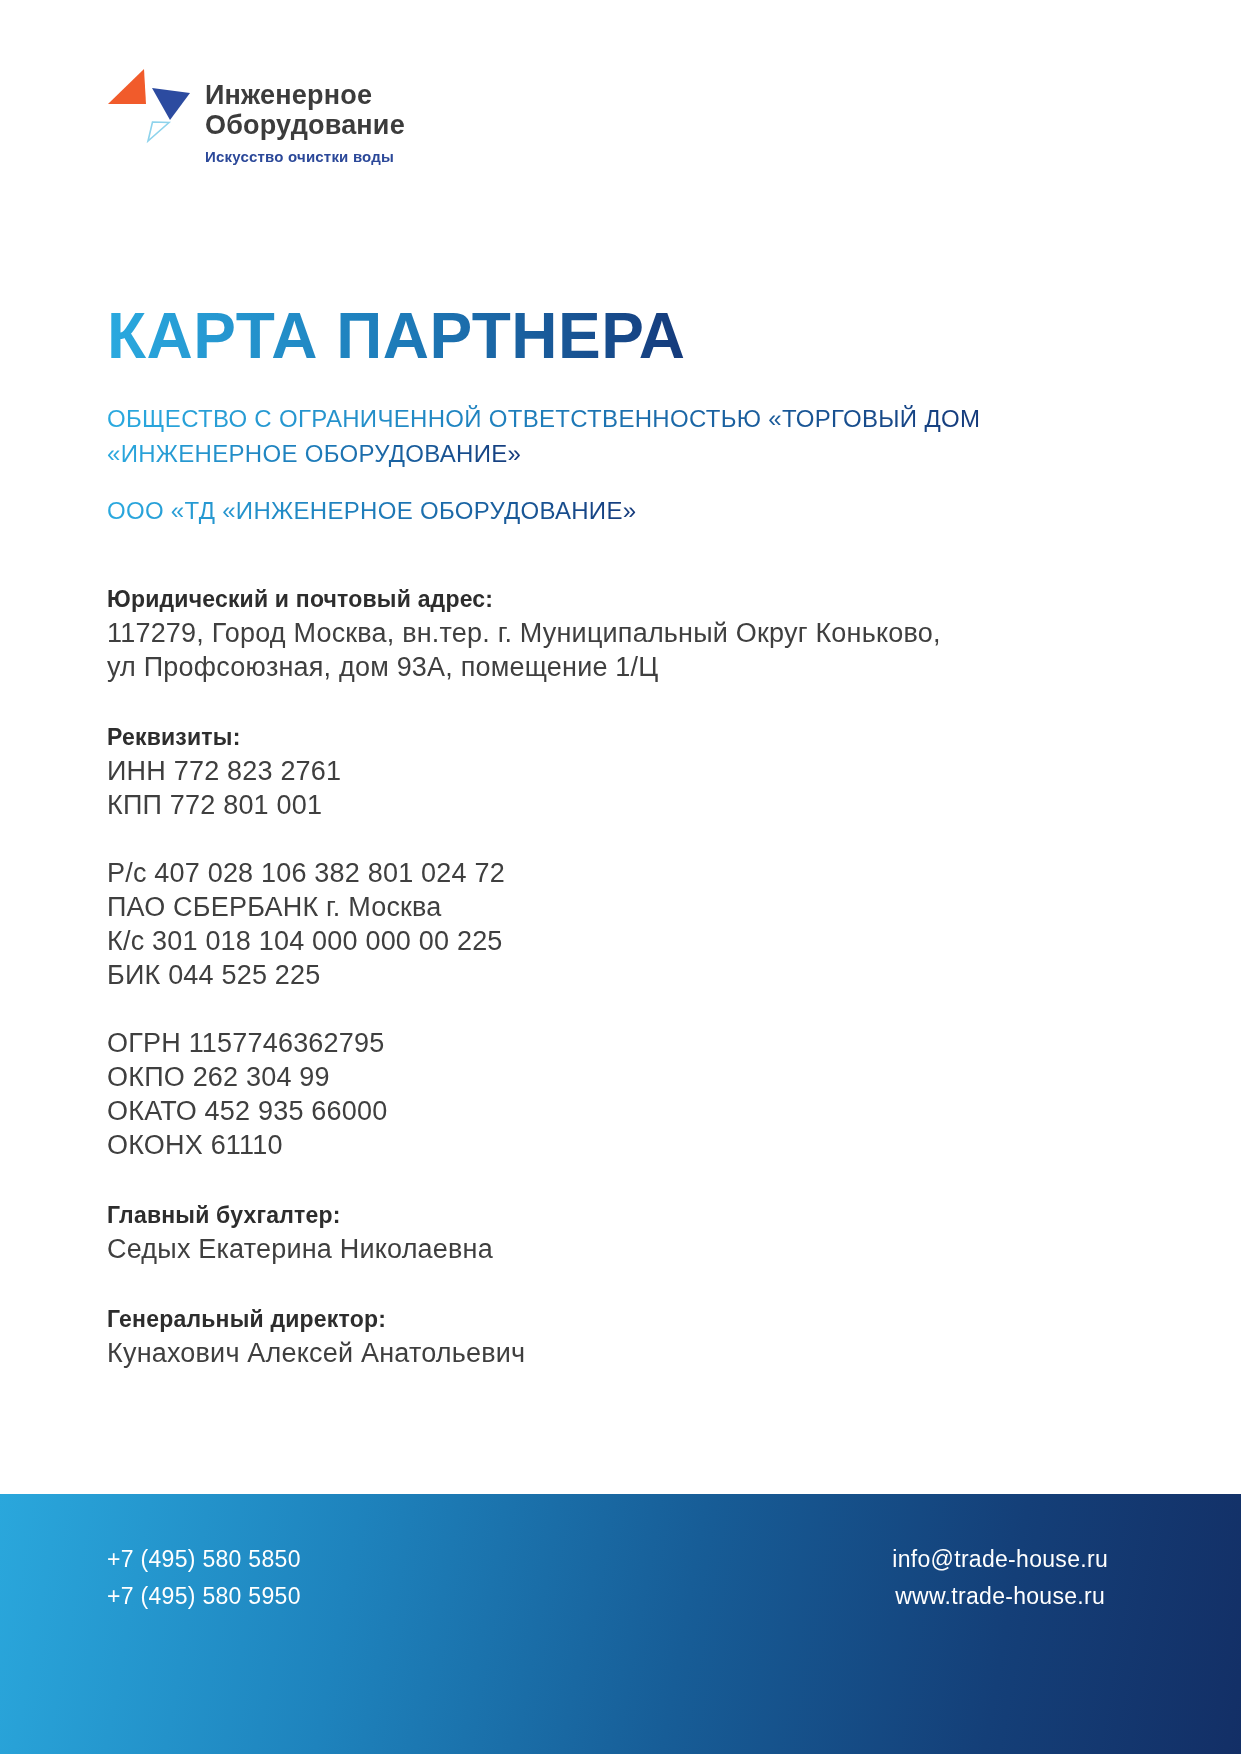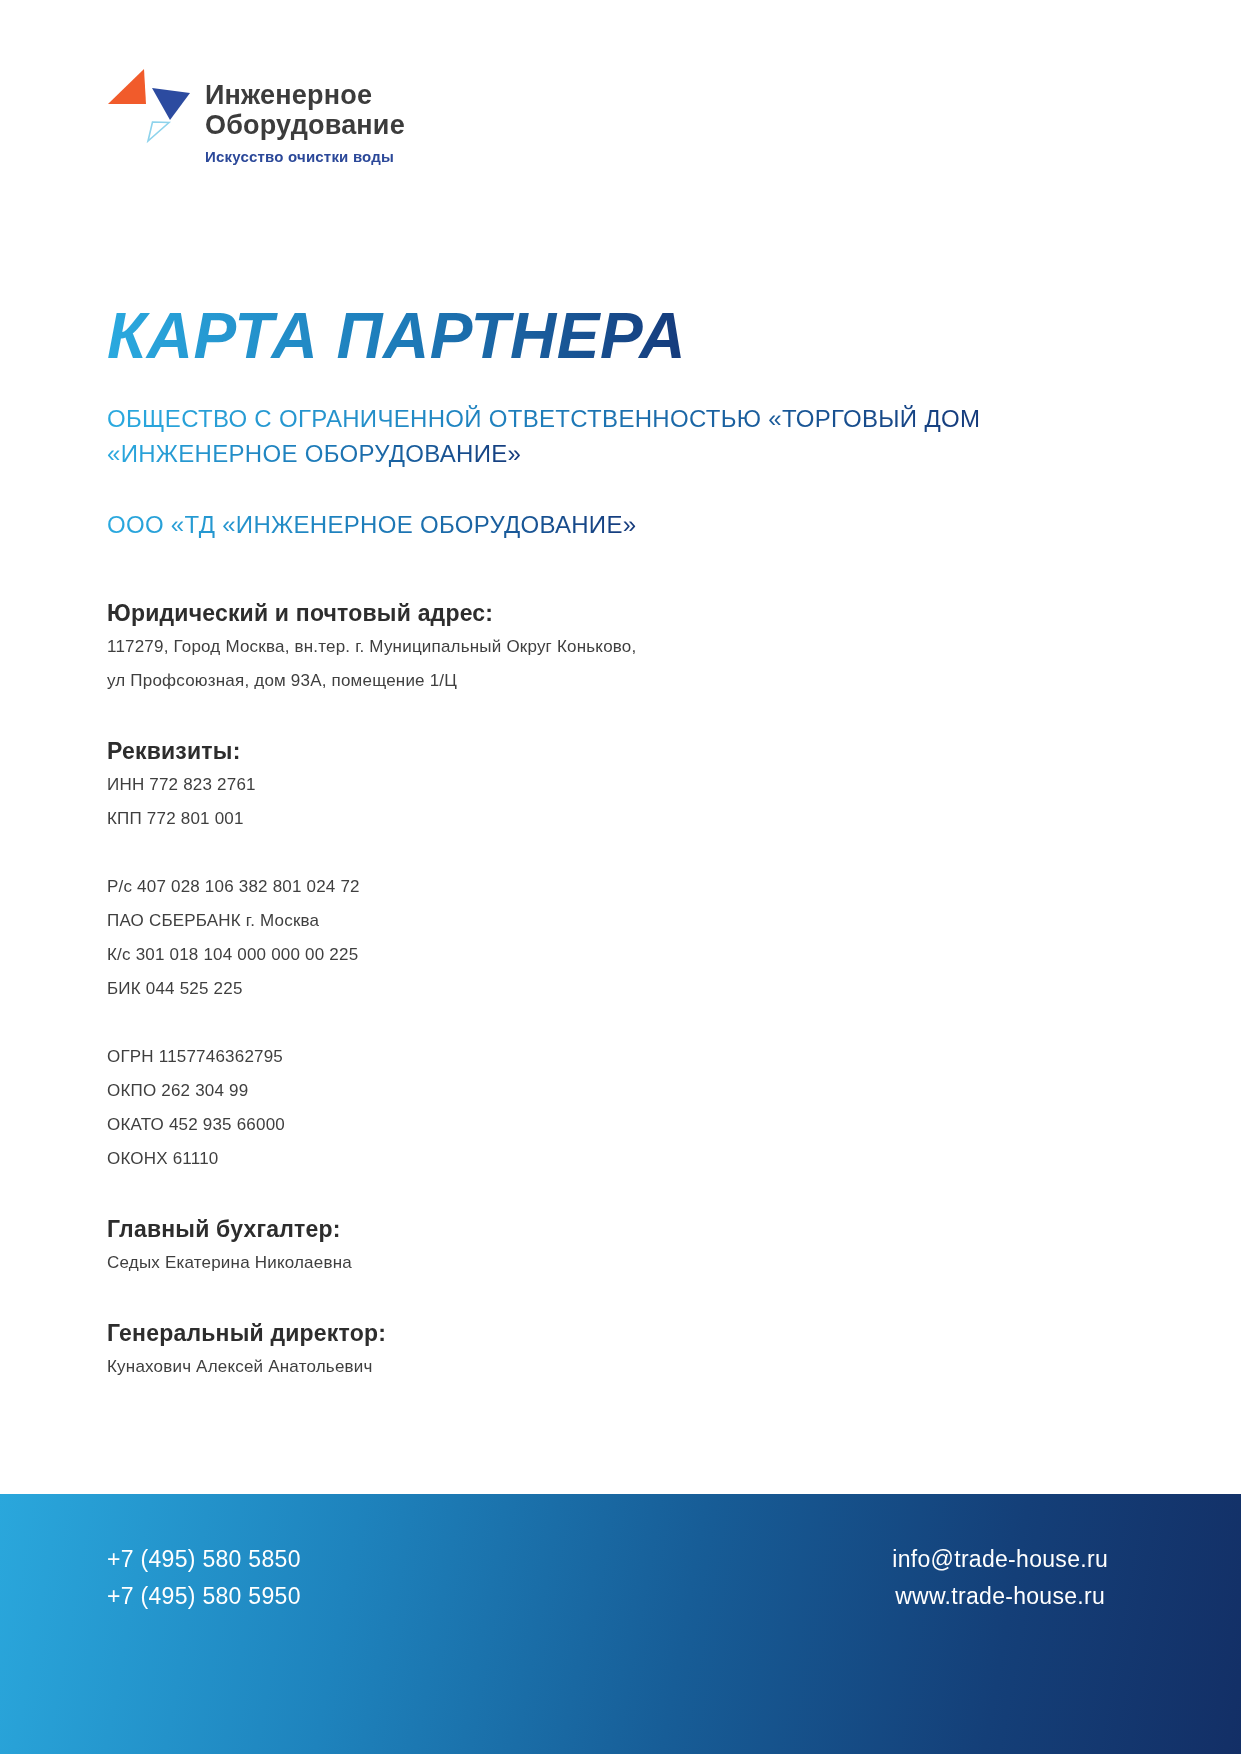--- a/index.html
+++ b/index.html
@@ -63,45 +63,44 @@
     display: inline-block;
   }
 
   
   .title {
     margin: 138px 0 0 0;
     font-size: 64px;
     line-height: 66px;
     font-weight: 800;
     letter-spacing: 0.5px;
-    font-style: italic;
   }
   .fullname { margin-top: 32px; }
   .subline {
     font-size: 24px;
     line-height: 35px;
     font-weight: 400;
     letter-spacing: 0.3px;
   }
   .fullname .subline { display: block; width: fit-content; }
-  .shortname { margin-top: 36px; }
+  .shortname { margin-top: 22px; }
 
   
   .block { margin-top: 36px; }
   .block.first { margin-top: 54px; }
   .group { margin-top: 34px; }
   .label {
     font-size: 23px;
     line-height: 34px;
     font-weight: 700;
     color: var(--heading, #2d2d2d);
     letter-spacing: 0.2px;
   }
   .line {
-    font-size: 17px;
+    font-size: 27px;
     line-height: 34px;
     font-weight: 400;
     color: var(--text, #3f3f3f);
     letter-spacing: 0.2px;
   }
 
   
   .footer {
     position: absolute;
     left: 0;

